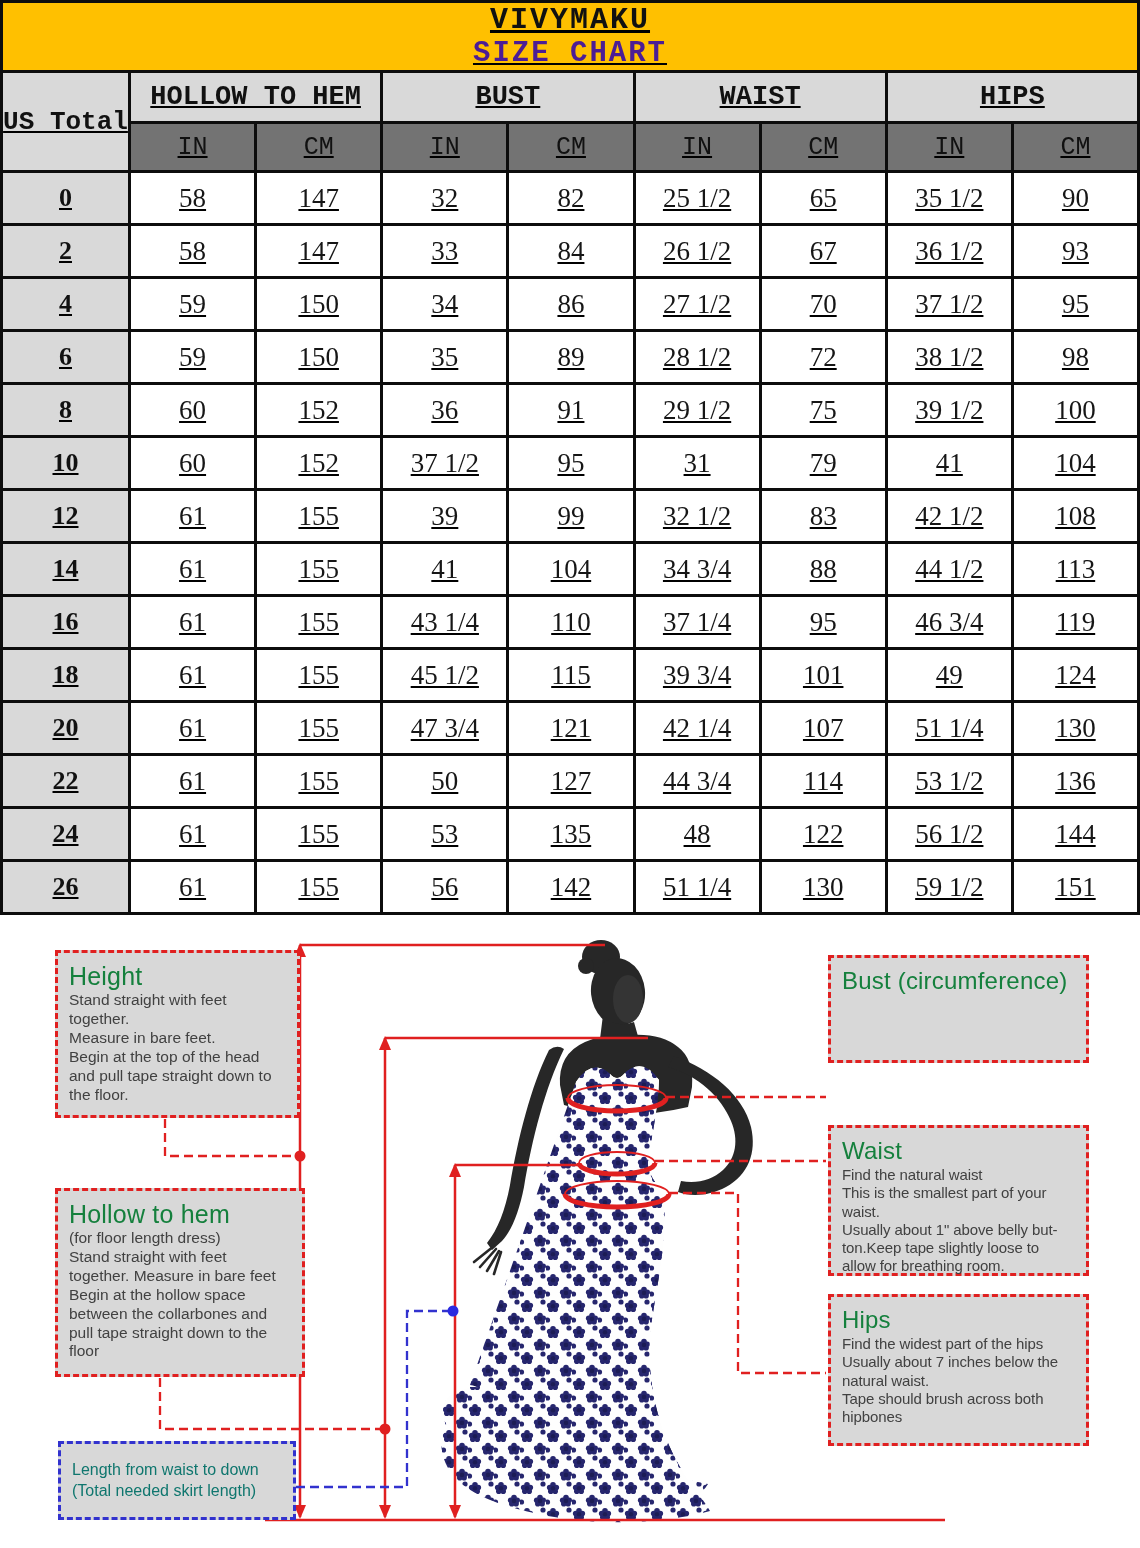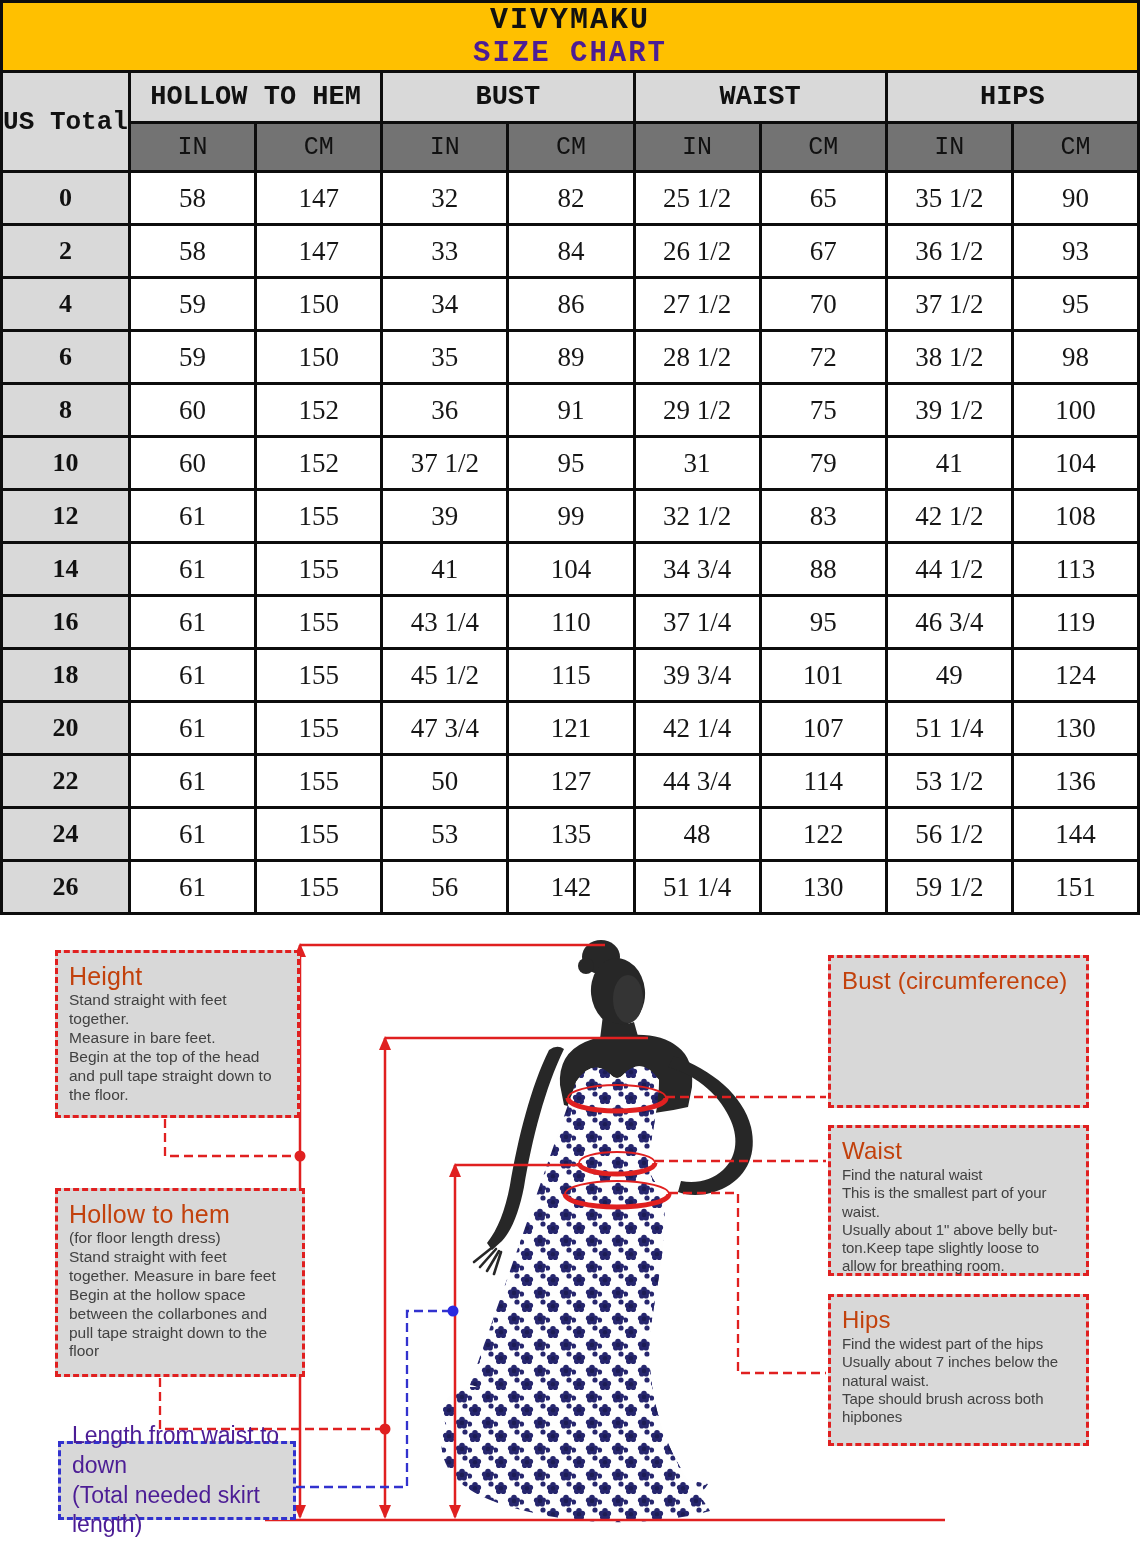--- a/index.html
+++ b/index.html
@@ -1,46 +1,46 @@
 <!DOCTYPE html>
 <html><head>
 <meta charset="utf-8">
 <style>
   html,body{margin:0;padding:0;background:#fff;}
   .page{position:relative;width:1140px;height:1548px;background:#fff;overflow:hidden;
-        font-family:"Liberation Sans",sans-serif;}
+        font-family:"Liberation Sans",sans-serif;text-decoration:underline;}
 
   
   table.size-table{border-collapse:collapse;table-layout:fixed;width:1140px;}
   table.size-table th,table.size-table td{border:3px solid #0d0d0d;text-align:center;
         vertical-align:middle;padding:0;overflow:hidden;}
   .title-cell{background:#FFC000;height:66px;}
   .title-cell .t1{font:bold 30px "Liberation Mono",monospace;letter-spacing:2px;line-height:34px;color:#111;}
   .title-cell .t2{font:bold 29px "Liberation Mono",monospace;letter-spacing:2px;line-height:33px;color:#4c1d95;}
   .corner{background:#D9D9D9;font:bold 26px "Liberation Mono",monospace;color:#111;}
   .group-cell{background:#D9D9D9;font:bold 27px "Liberation Mono",monospace;height:48px;color:#111;letter-spacing:0px;}
   .unit-cell{background:#737373;font:25px "Liberation Mono",monospace;height:46px;color:#111;}
   td.size-cell{background:#D9D9D9;font:bold 26px "Liberation Serif",serif;color:#111;}
   td.val-cell{background:#fff;font:27px "Liberation Serif",serif;color:#161616;height:50px;}
 
   
   .diagram{position:absolute;left:0;top:935px;width:1140px;height:613px;}
   .diagram svg{position:absolute;left:0;top:0;}
   .note{position:absolute;background:#D8D8D8;border:3px dashed #E02020;box-sizing:border-box;
         padding:8px 11px;color:#3f3f3f;}
-  .note .note-title{font-size:25px;color:#c2410c;line-height:30px;letter-spacing:.2px;}
+  .note .note-title{font-size:25px;color:#15803d;line-height:30px;letter-spacing:.2px;}
   .note .note-body{font-size:15.5px;line-height:1.22;white-space:pre-line;color:#414141;}
   .note.right .note-title{font-size:24px;}
   .note.right .note-body{font-size:15px;letter-spacing:-0.1px;}
   .note.blue{border-color:#3232CE;display:flex;align-items:center;}
-  .note.blue .note-body{font-size:23px;line-height:1.3;color:#4c1d95;}
+  .note.blue .note-body{font-size:16px;line-height:1.3;color:#0f766e;}
   #box-height{left:55px;top:15px;width:245px;height:168px;}
   #box-hollow{left:55px;top:253px;width:250px;height:189px;}
   #box-length{left:58px;top:506px;width:238px;height:79px;}
-  #box-bust{left:828px;top:20px;width:261px;height:153px;}
+  #box-bust{left:828px;top:20px;width:261px;height:108px;}
   #box-waist{left:828px;top:190px;width:261px;height:151px;}
   #box-hips{left:828px;top:359px;width:261px;height:152px;}
 </style>
 </head>
 <body>
 
 <div class="page">
 
   <table class="size-table">
     <colgroup>

